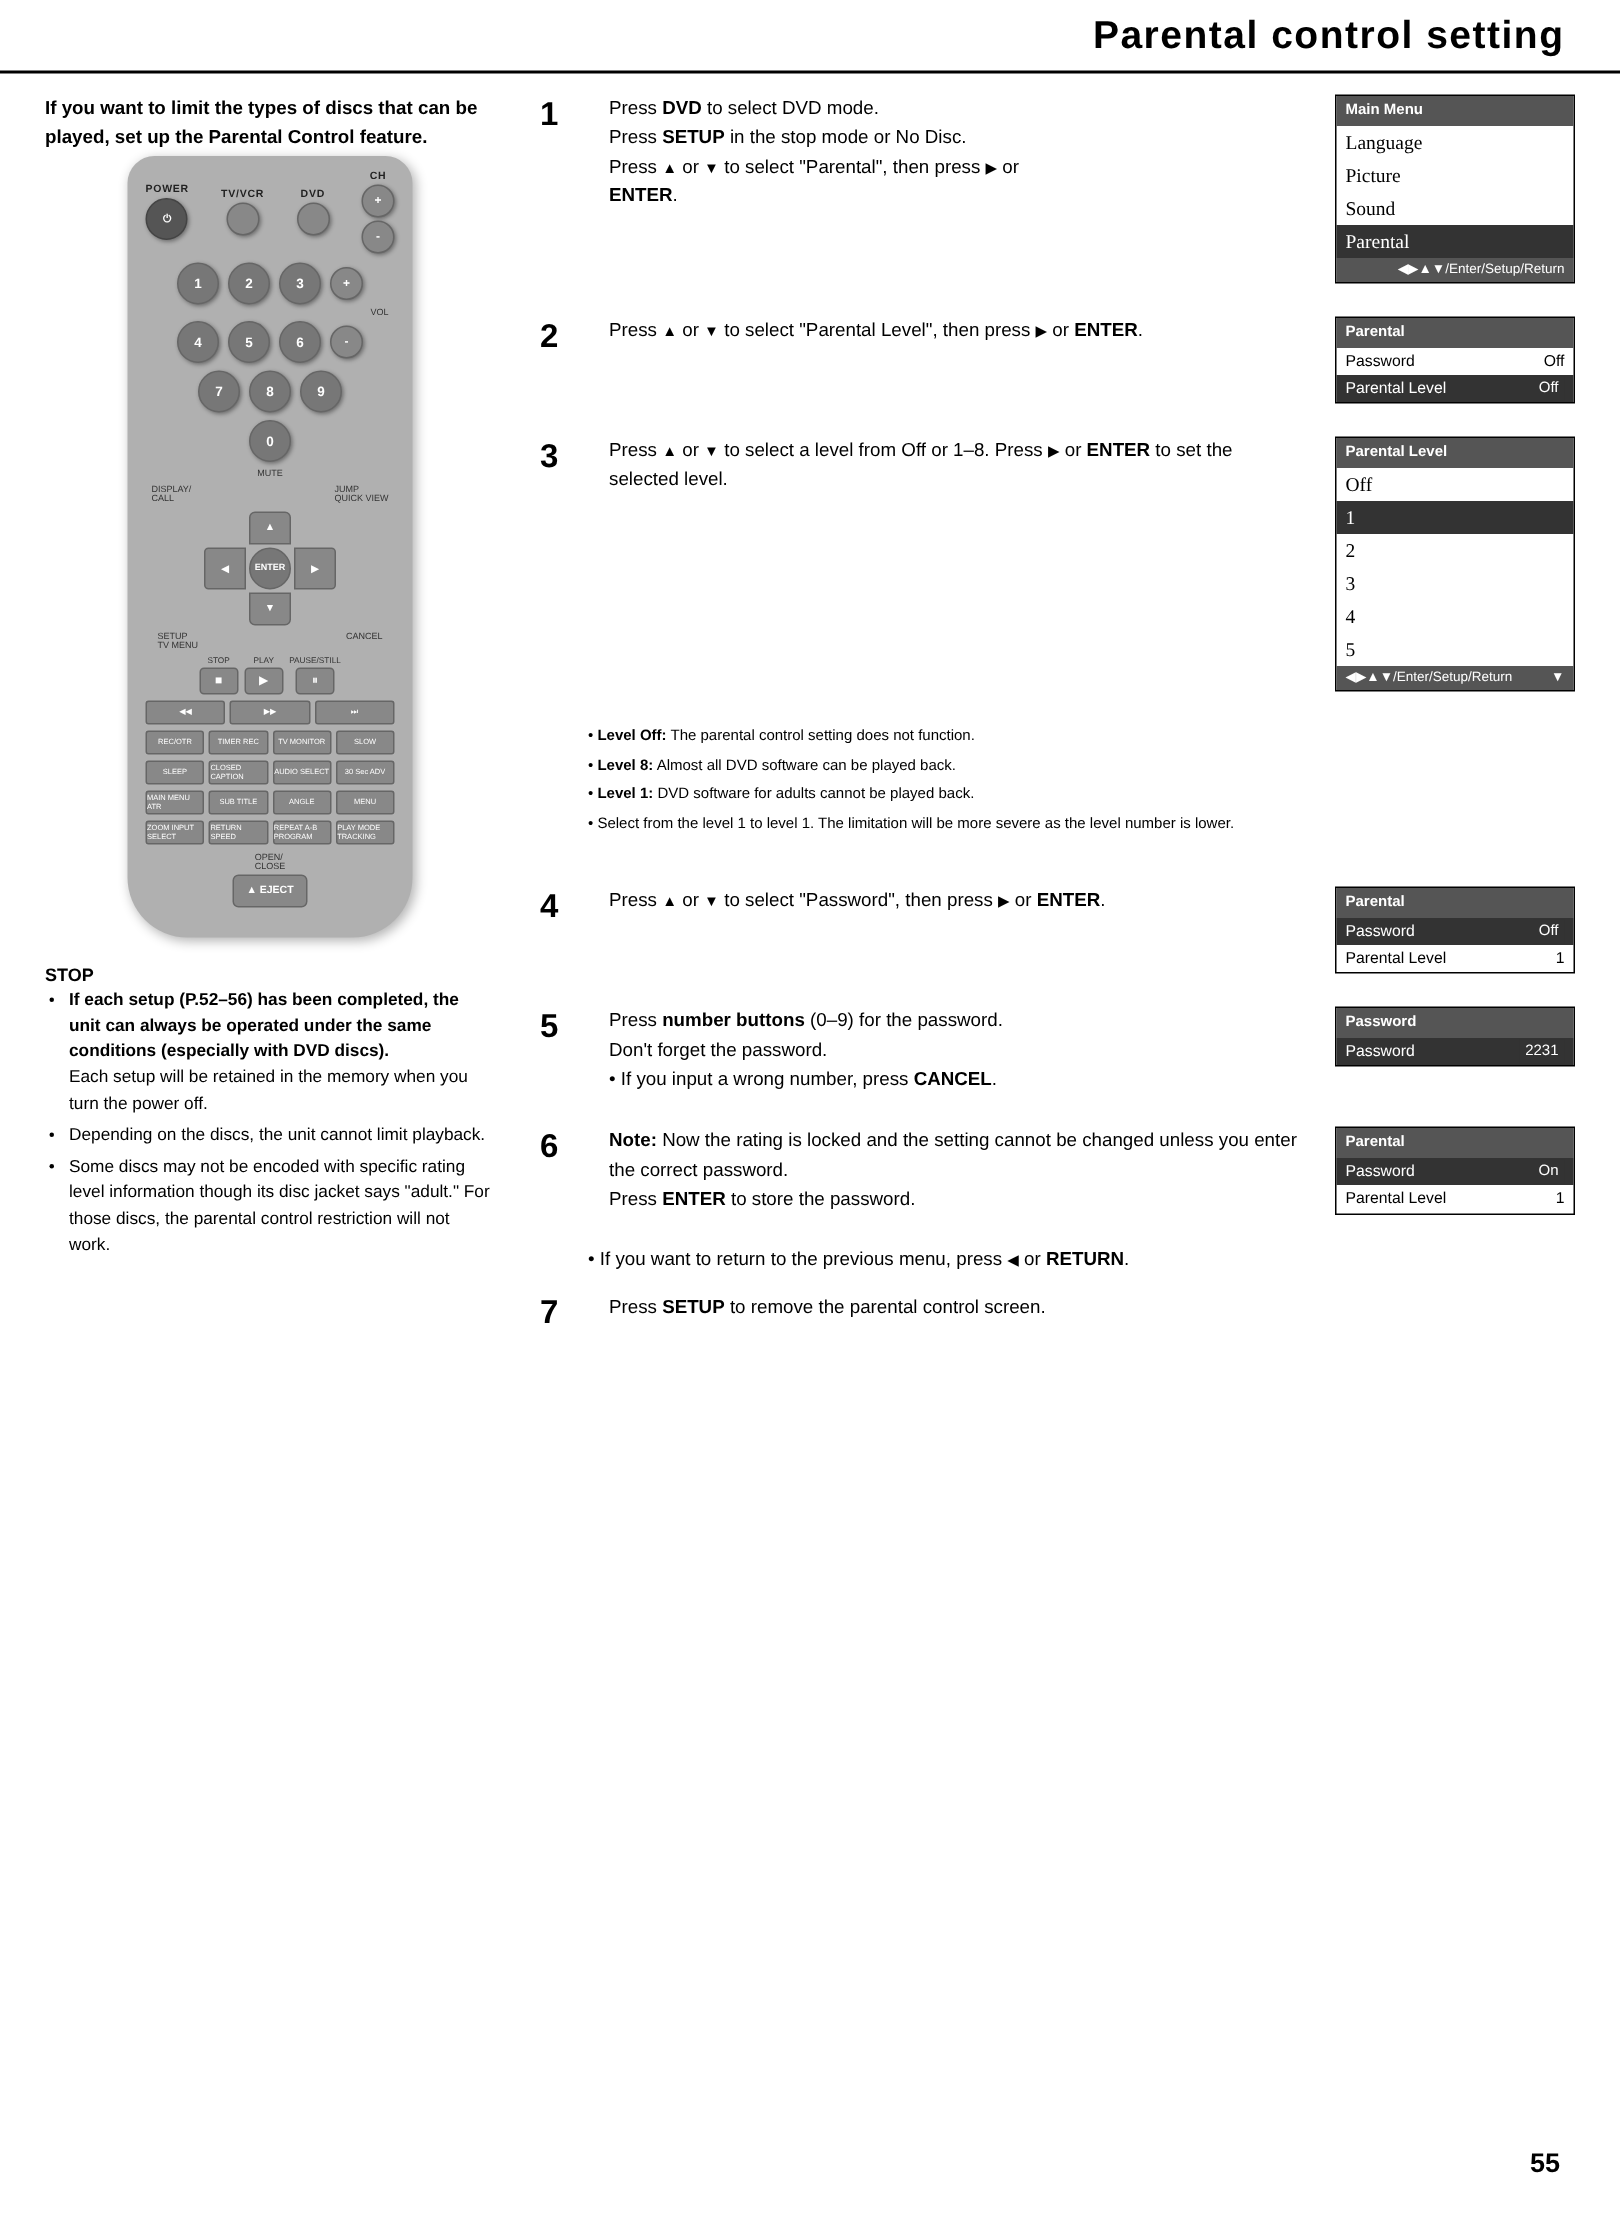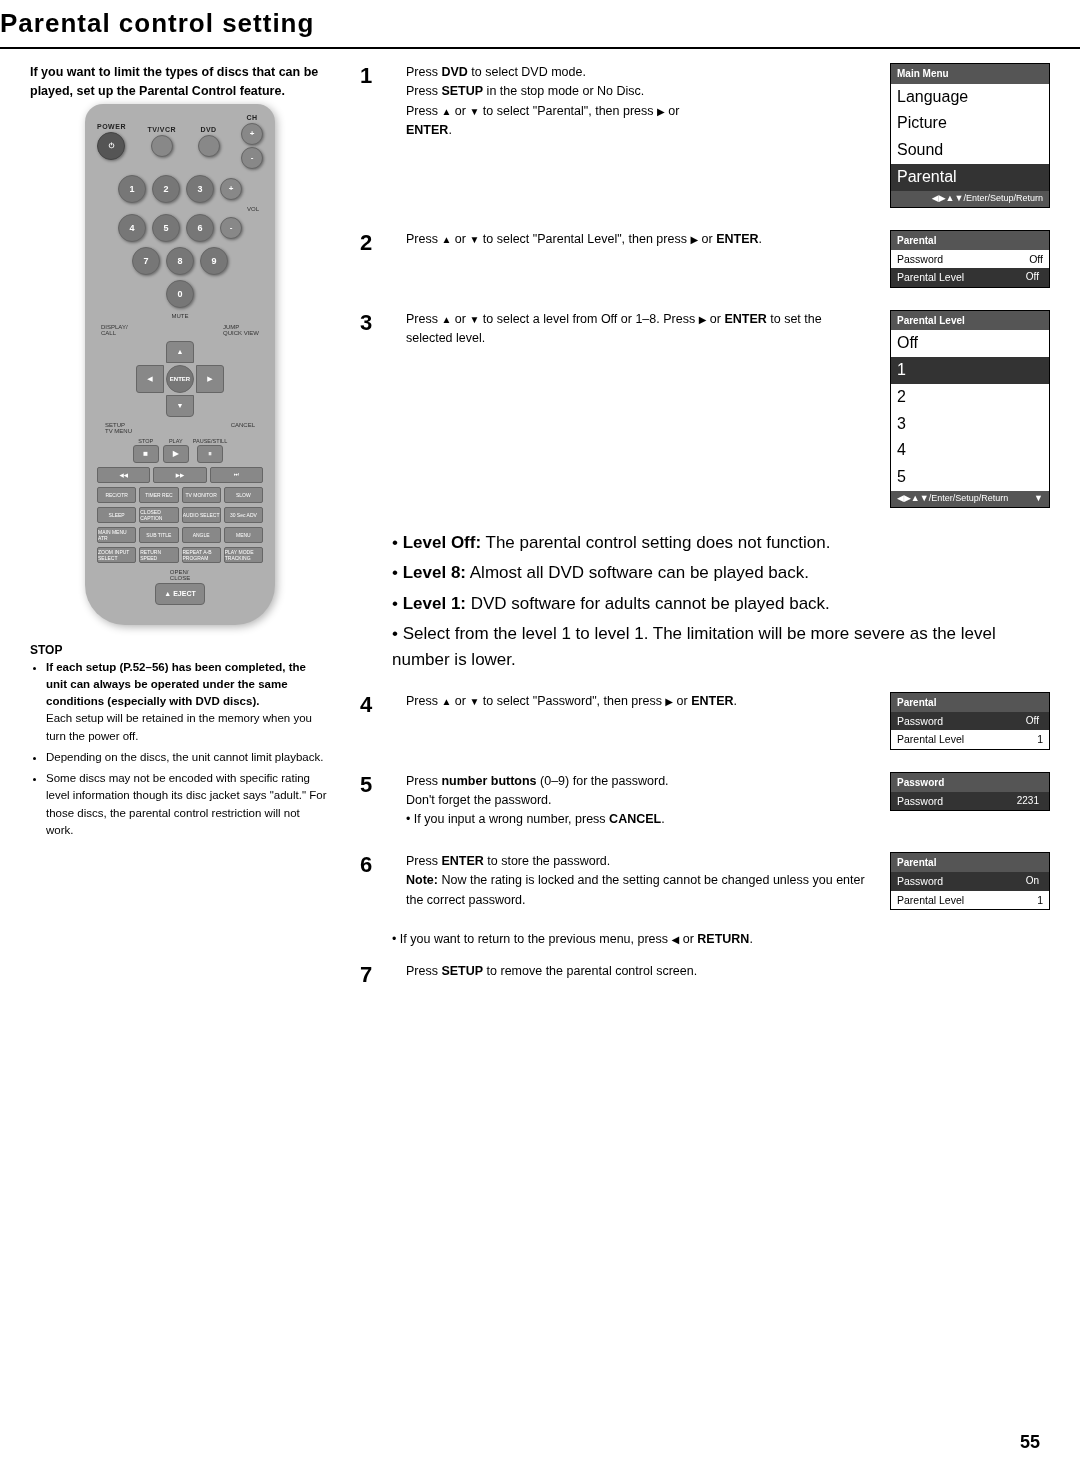--- a/index.html
+++ b/index.html
@@ -10,20 +10,21 @@
       font-family: Arial, Helvetica, sans-serif;
       font-size: 13px;
       color: #000;
       position: relative;
     }
 
     
     .page-title-bar {
       background: #fff;
       border-bottom: 2px solid #000;
+      text-align: right;
       padding: 8px 37px 8px 0;
       margin-bottom: 14px;
     }
     .page-title-bar h1 {
       font-size: 26px;
       font-weight: bold;
       letter-spacing: 1px;
     }
 
     
@@ -257,21 +258,22 @@
     .screen-box .screen-title {
       background: #555;
       color: #fff;
       font-size: 10px;
       padding: 2px 6px;
       font-weight: bold;
     }
     .screen-box .screen-row {
       padding: 1px 6px;
       border-bottom: 0;
-      font-size: 16px;
+      font-size: 13px;
+      font-family: Liberation Serif, serif;
     }
     .screen-box .screen-row.highlighted {
       background: #333;
       color: #fff;
     }
     .screen-box .screen-row-kv {
       display: flex;
       justify-content: space-between;
       padding: 1px 6px;
     }
@@ -301,22 +303,22 @@
       display: flex;
       gap: 10px;
       align-items: flex-start;
     }
     .step-text {
       flex: 1;
     }
 
     
     .bullet-notes {
-      margin: 0 0 18px 32px;
-      font-size: 17px;
+      margin: 0 0 34px 32px;
+      font-size: 10px;
       line-height: 1.55;
     }
     .bullet-notes p {
       margin-bottom: 4px;
     }
     .bullet-notes p::before {
       content: "• ";
     }
 
     
@@ -621,22 +623,22 @@
           </div>
         </div>
       </div>
     </div>
 
     <div class="step">
       <div class="step-number">6</div>
       <div class="step-content">
         <div class="step-inner">
           <div class="step-text">
+            <p><strong>Note:</strong> Now the rating is locked and the setting cannot be changed unless you enter the correct password.</p>
             <p>Press <strong>ENTER</strong> to store the password.</p>
-            <p><strong>Note:</strong> Now the rating is locked and the setting cannot be changed unless you enter the correct password.</p>
           </div>
           <div class="screen-box">
             <div class="screen-title">Parental</div>
             <div class="screen-row-kv highlighted">
               <span>Password</span>
                 <span class="val-box">On</span>
             </div>
             <div class="screen-row-kv">
               <span>Parental Level</span>
                 <span>1</span>

